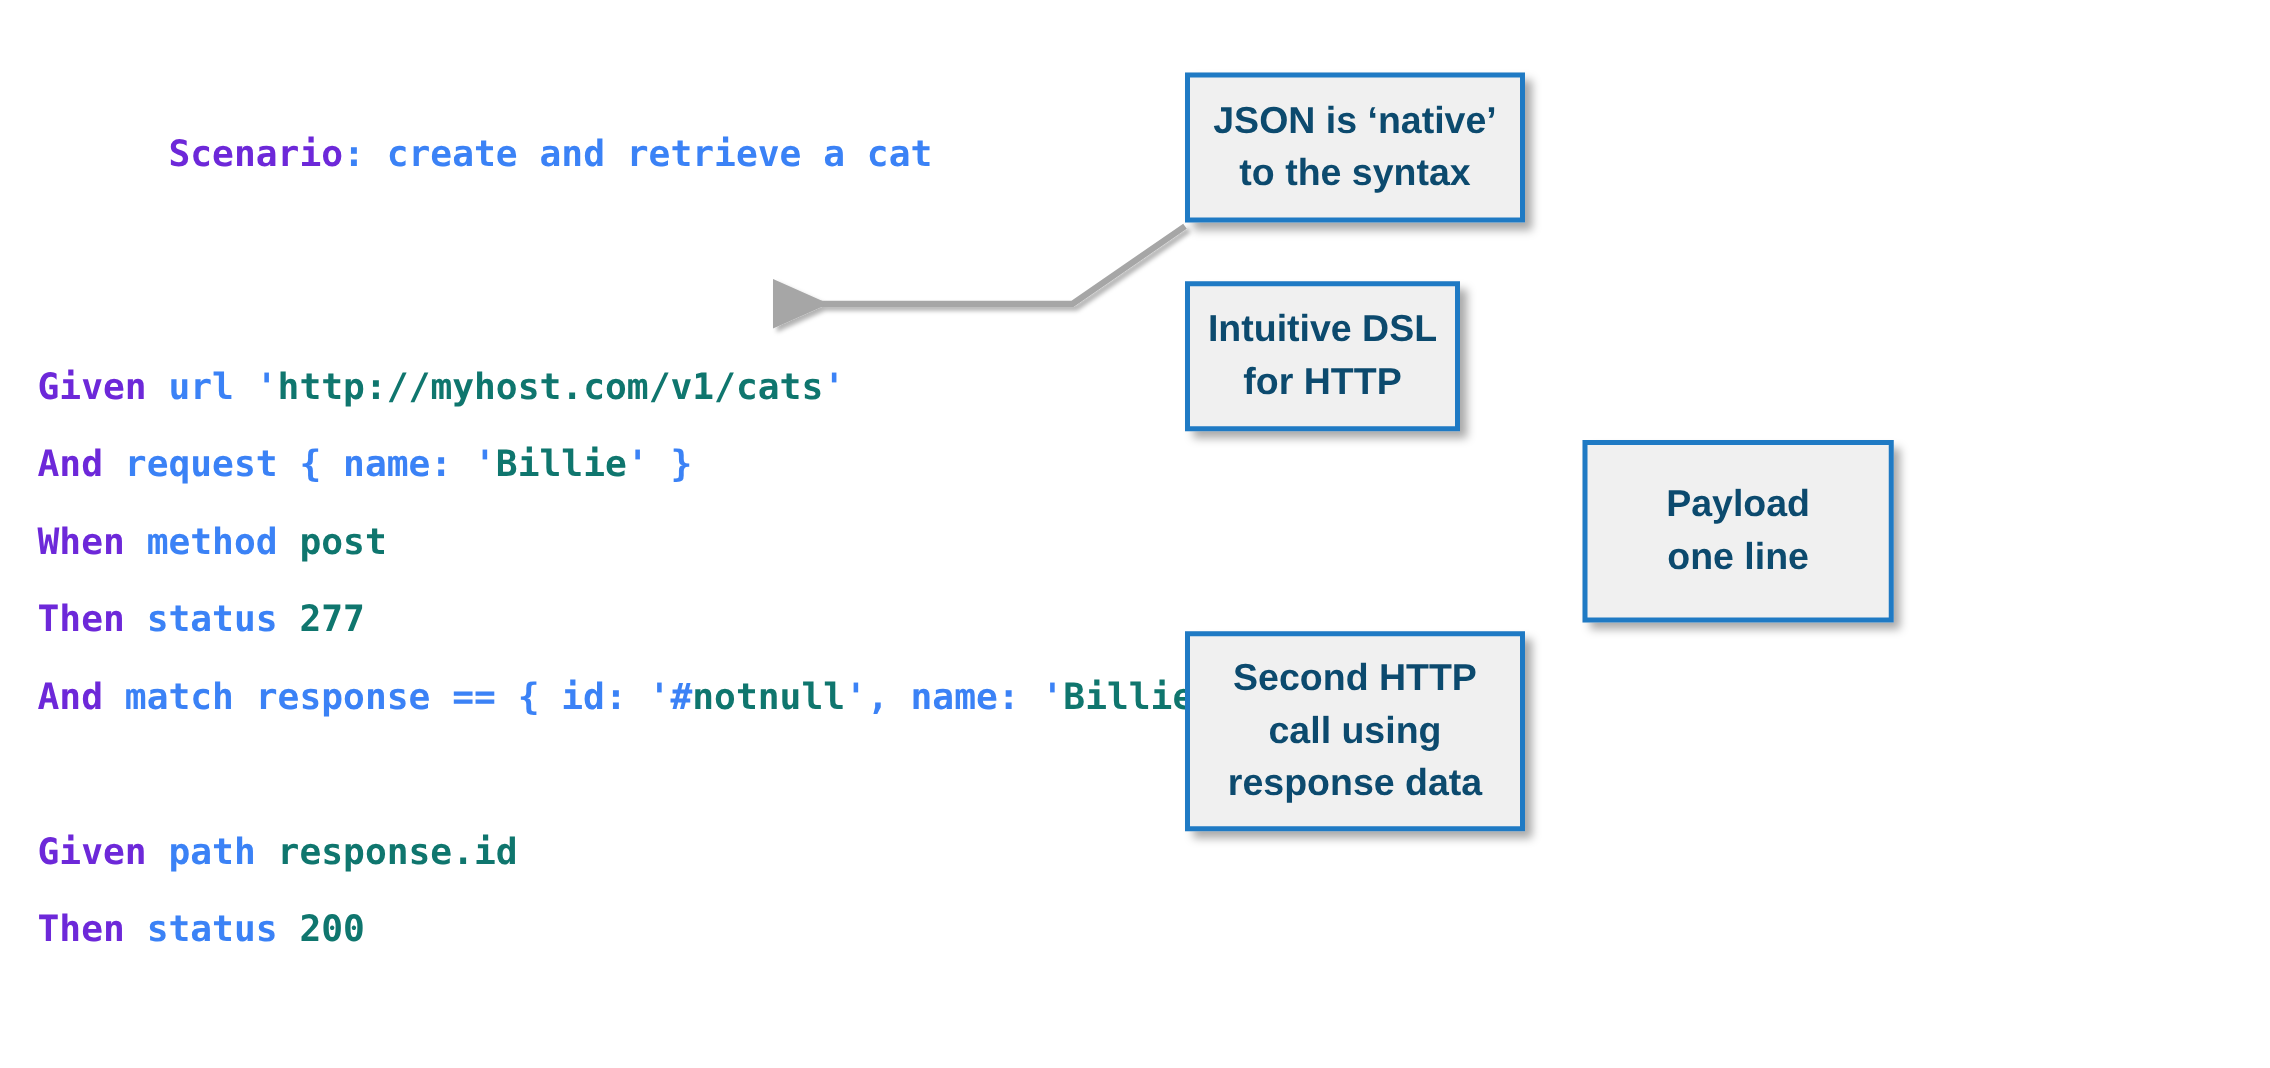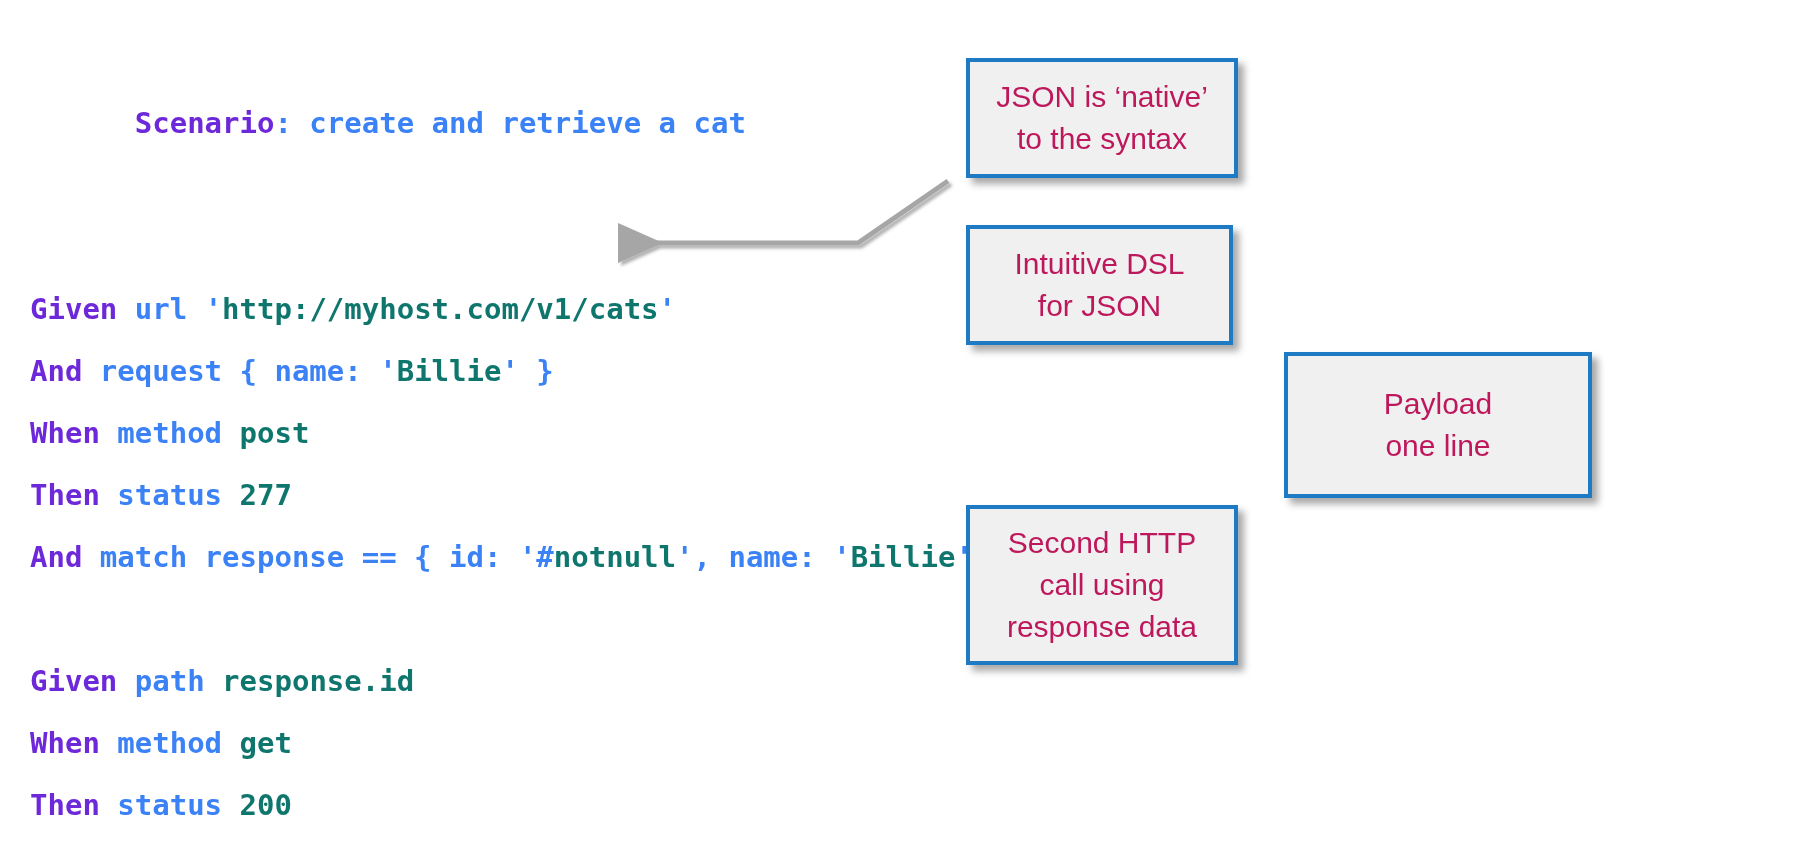--- a/index.html
+++ b/index.html
@@ -40,33 +40,32 @@
   .callout {
     position: absolute;
     box-sizing: border-box;
     background: #F0F0F0;
     border: 4px solid #1F7AC4;
     box-shadow: 6px 6px 7px rgba(0,0,0,0.34);
     display: flex;
     align-items: center;
     justify-content: center;
     text-align: center;
-    color: #be185d;
+    color: #0c4a6e;
     font-family: "Liberation Sans", sans-serif;
-    font-weight: 400;
+    font-weight: 700;
     font-size: 30px;
     line-height: 42px;
     padding: 6px 10px;
-    margin-left: 18px;
   }
   .callout span { display: block; }
 
   #callout-json      { left: 948px;  top: 58px;  width: 272px; height: 120px; }
-  #callout-dsl       { left: 948px;  top: 225px; width: 267px; height: 120px; }
-  #callout-payload   { left: 1266px; top: 352px; width: 308px; height: 146px; }
+  #callout-dsl       { left: 948px;  top: 225px; width: 220px; height: 120px; }
+  #callout-payload   { left: 1266px; top: 352px; width: 249px; height: 146px; }
   #callout-second    { left: 948px;  top: 505px; width: 272px; height: 160px; }
 
   
   #connectors {
     position: absolute;
     left: 0; top: 0;
     width: 1816px;
     height: 854px;
     pointer-events: none;
   }
@@ -109,36 +108,35 @@
       <span class="kw">Scenario</span><span class="pl">: create and retrieve a cat</span>
     </div>
 
     <div id="code-lines-host">
         <div class="code-line"><span class="kw">Given</span><span class="pl"> url </span><span class="pl">'</span><span class="val">http://myhost.com/v1/cats</span><span class="pl">'</span></div>
         <div class="code-line"><span class="kw">And</span><span class="pl"> request { name: </span><span class="pl">'</span><span class="val">Billie</span><span class="pl">'</span><span class="pl"> }</span></div>
         <div class="code-line"><span class="kw">When</span><span class="pl"> method </span><span class="val">post</span></div>
         <div class="code-line"><span class="kw">Then</span><span class="pl"> status </span><span class="val">277</span></div>
         <div class="code-line" style="margin-bottom: 62px;"><span class="kw">And</span><span class="pl"> match response == { id: </span><span class="pl">'#</span><span class="val">notnull</span><span class="pl">'</span><span class="pl">, name: </span><span class="pl">'</span><span class="val">Billie</span><span class="pl">'</span><span class="pl"> }</span></div>
         <div class="code-line"><span class="kw">Given</span><span class="pl"> path </span><span class="val">response.id</span></div>
-        <div class="code-line"><span class="kw">When</span><span class="pl"> method </span><span class="val">get</span></div>
         <div class="code-line"><span class="kw">Then</span><span class="pl"> status </span><span class="val">200</span></div>
       </div>
   </div>
 
   <div class="callout" id="callout-json">
     <div>
         <span>JSON is ‘native’</span>
         <span>to the syntax</span>
       </div>
   </div>
 
   <div class="callout" id="callout-dsl">
     <div>
         <span>Intuitive DSL</span>
-        <span>for JSON</span>
+        <span>for HTTP</span>
       </div>
   </div>
 
   <div class="callout" id="callout-payload">
     <div>
         <span>Payload</span>
         <span>one line</span>
       </div>
   </div>
 

